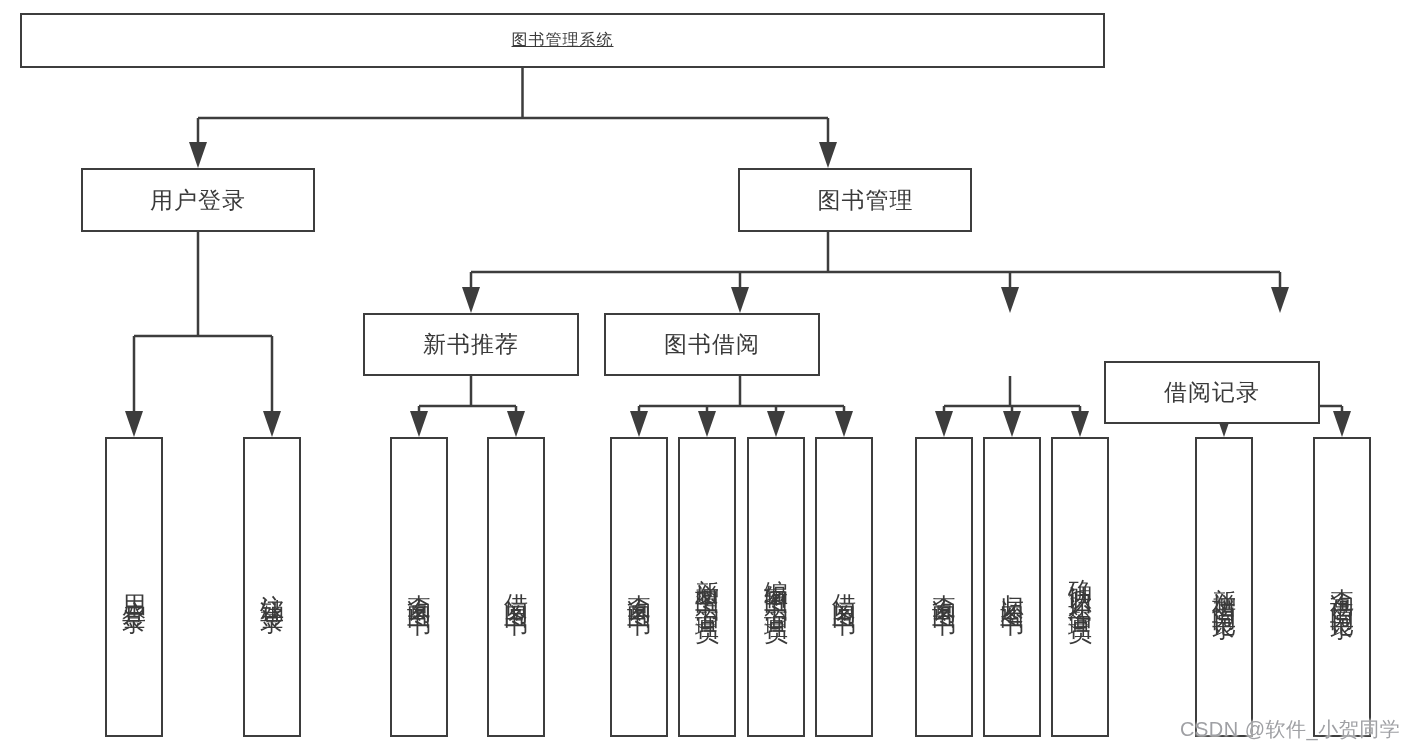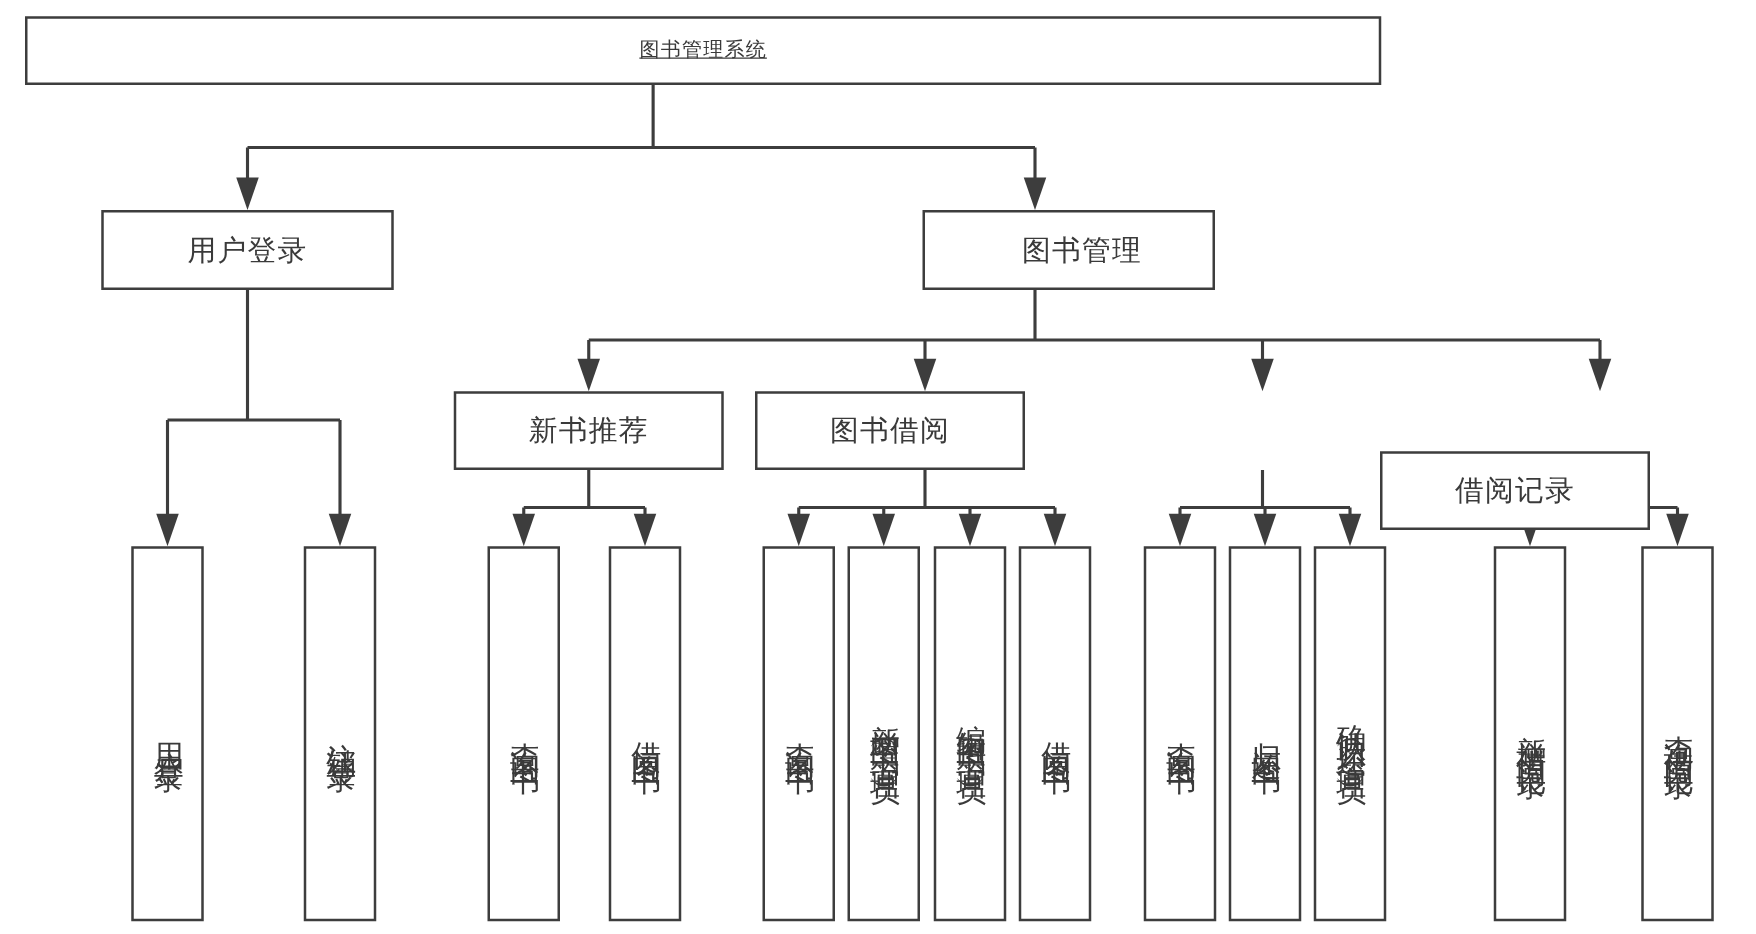--- a/index.html
+++ b/index.html
@@ -137,14 +137,15 @@
   <div class="leaf" id="leaf-6">编辑图书（管理员）</div>
   <div class="leaf" id="leaf-7">借阅图书</div>
 
   <div class="leaf" id="leaf-8">查询图书</div>
   <div class="leaf" id="leaf-9">归还图书</div>
   <div class="leaf" id="leaf-10">确认归还（管理员）</div>
 
   <div class="leaf" id="leaf-11">新增借阅记录</div>
   <div class="leaf" id="leaf-12">查询借阅记录</div>
 
+  <div class="watermark">CSDN @软件_小贺同学</div>
 
 </div>
 
 </body></html>

